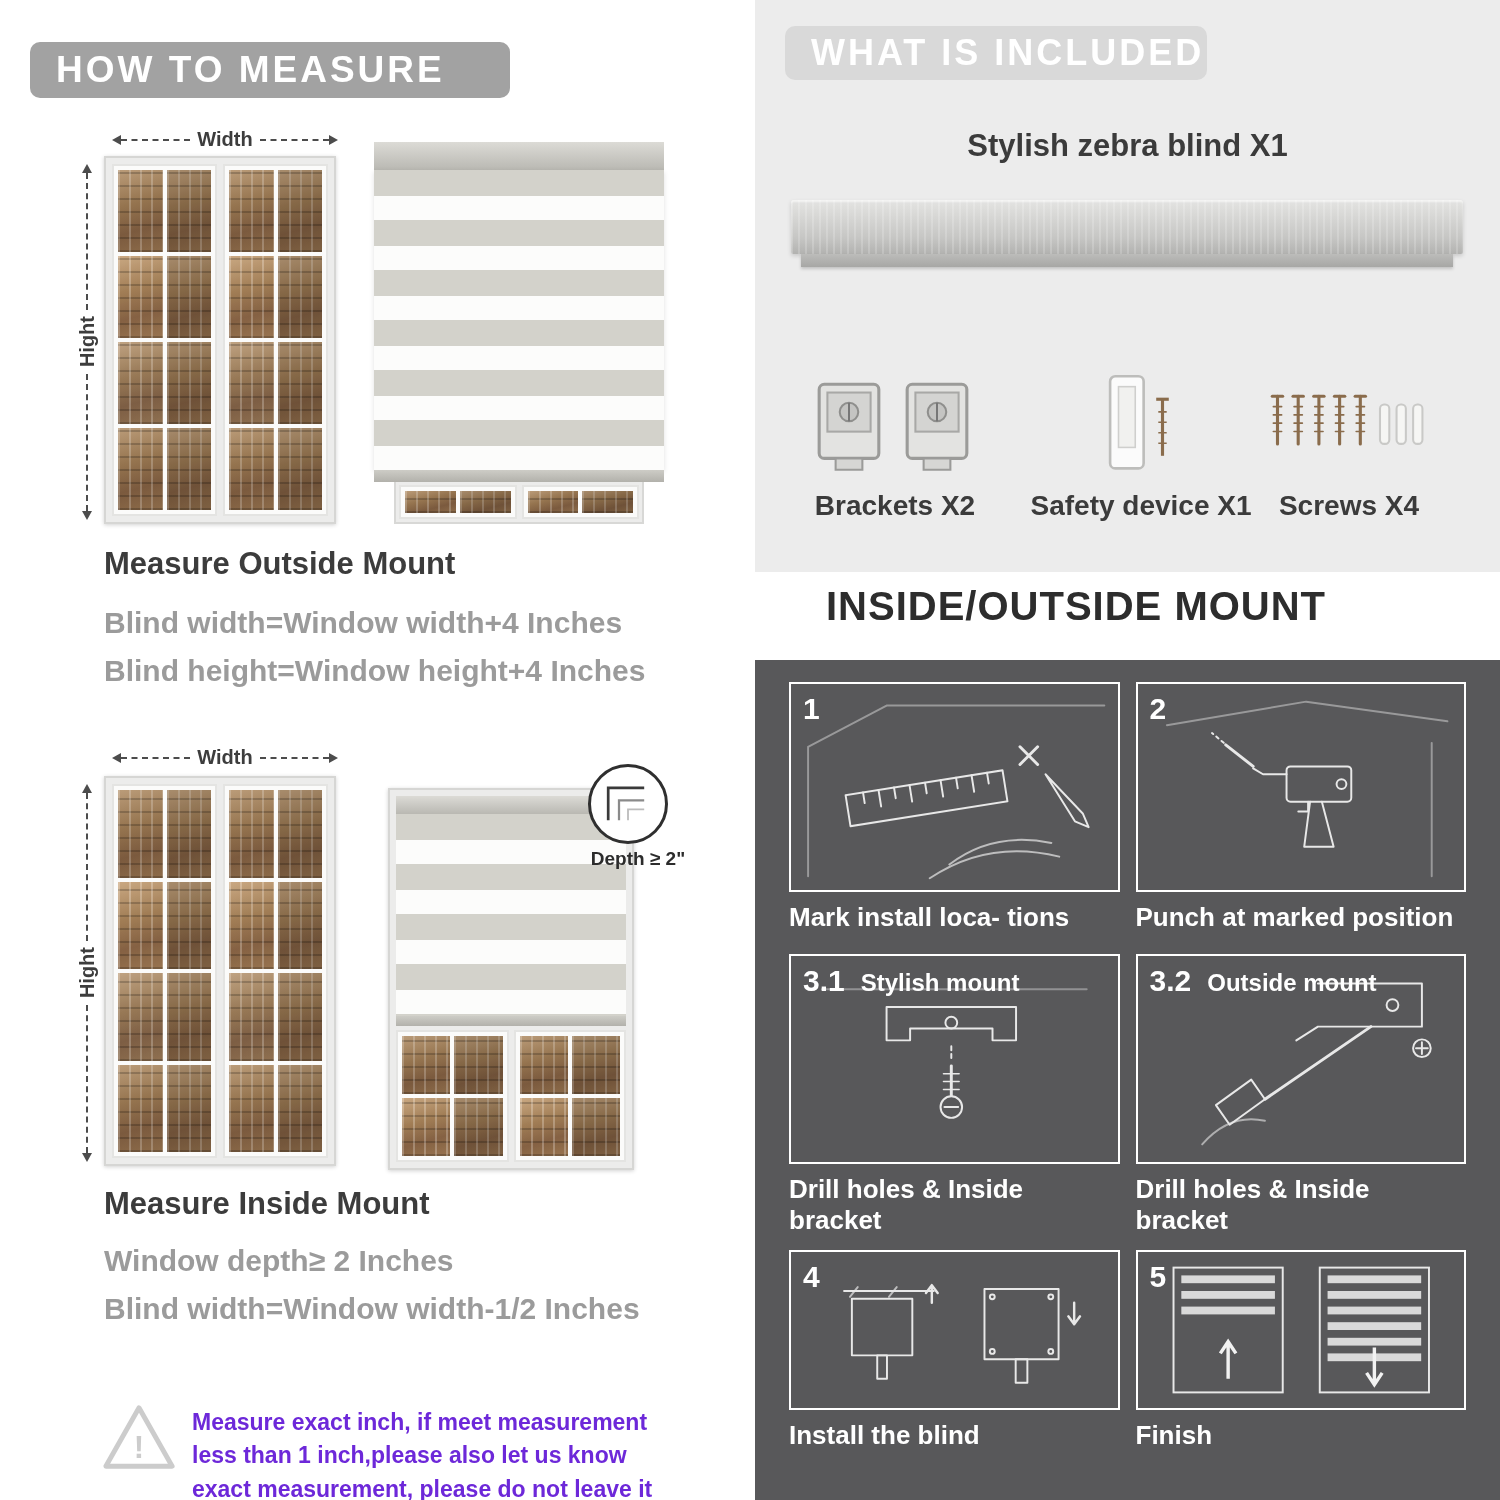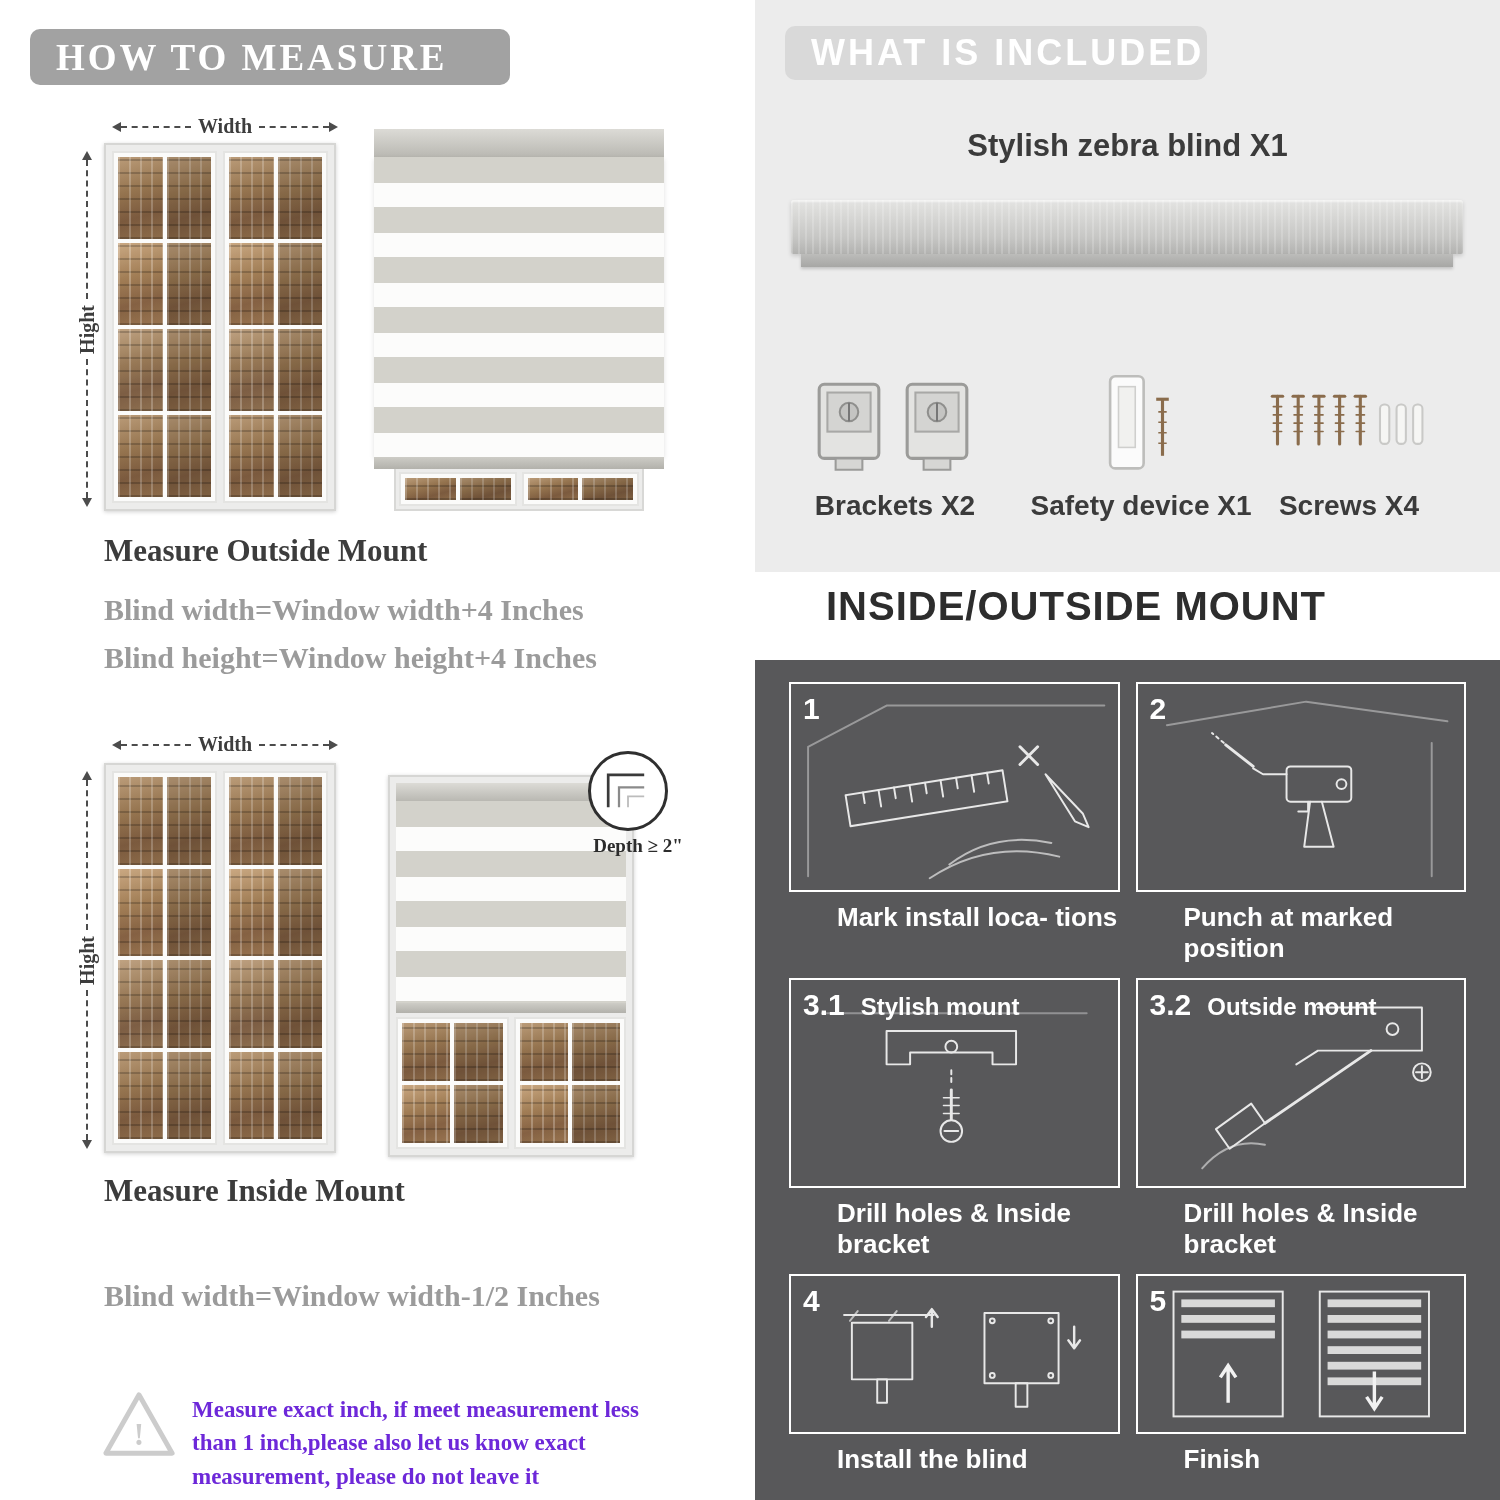--- a/index.html
+++ b/index.html
@@ -5,21 +5,21 @@
   * { box-sizing: border-box; margin: 0; padding: 0; }
   html,body { width:1500px; height:1500px; }
   body {
     position: relative;
     background: #ffffff;
     font-family: "Liberation Sans", sans-serif;
     overflow: hidden;
   }
 
   
-  .left-panel { position:absolute; left:0; top:3px; width:725px; height:1344px; background:#fff;font-family:Liberation Serif, serif; }
+  .left-panel { position:absolute; left:0; top:16px; width:725px; height:1344px; background:#fff; }
 
   .pill-header {
     position:absolute; border-radius:10px; color:#fff; font-weight:bold;
     letter-spacing:3px; display:flex; align-items:center; padding-left:26px;
   }
   .left-pill { left:30px; top:26px; width:480px; height:56px; background:#a2a2a2; font-size:37px; }
 
   
   .h-arrow { position:absolute; display:flex; align-items:center; }
   .h-arrow .dash { flex:1; border-top:2px dashed #4c4c4c; }
@@ -99,21 +99,21 @@
   .right-bottom { position:absolute; left:755px; top:660px; width:745px; height:840px; background:#58585a; }
   .steps-grid { position:absolute; left:34px; top:22px; right:34px; display:grid; grid-template-columns:1fr 1fr; column-gap:16px; row-gap:14px; }
   .step { display:flex; flex-direction:column; }
   .step-box { position:relative; border:2px solid #fff; height:210px; }
   .step-box.short { height:160px; }
   .step-num { position:absolute; top:8px; left:12px; color:#fff; font-size:30px; font-weight:bold; z-index:2; }
   .step-head { position:absolute; top:8px; left:12px; display:flex; gap:16px; align-items:baseline; z-index:2; }
   .step-head .n { color:#fff; font-size:30px; font-weight:bold; }
   .step-head .s { color:#fff; font-size:24px; font-weight:bold; }
   .step-art { position:absolute; inset:0; width:100%; height:100%; }
-  .step-caption { color:#fff; font-weight:bold; font-size:26px; margin-top:10px; min-height:38px;margin-left:48px; }
+  .step-caption { color:#fff; font-weight:bold; font-size:26px; margin-top:10px; min-height:38px; }
 </style>
 </head>
 <body>
 
 <div class="left-panel">
 
   <div class="pill-header left-pill">HOW TO MEASURE</div>
 
   <div class="h-arrow" style="left:112px; top:112px; width:226px;">
     <span class="ah left"></span>
@@ -238,20 +238,21 @@
   <div class="depth-circle">
     <svg width="54" height="54" viewBox="0 0 60 60">
       <polyline points="8,48 8,12 48,12" fill="none" stroke="#3a3a3a" stroke-width="3"></polyline>
       <polyline points="20,48 20,26 48,26" fill="none" stroke="#8a8a8a" stroke-width="2.5"></polyline>
       <polyline points="30,48 30,36 48,36" fill="none" stroke="#bcbcbc" stroke-width="2"></polyline>
     </svg>
   </div>
   <div class="depth-label">Depth ≥ 2"</div>
 
   <div class="measure-title" style="top:1170px;">Measure Inside Mount</div>
+  <div class="measure-line" style="top:1228px;">Window depth≥ 2 Inches</div>
   <div class="measure-line" style="top:1276px;">Blind width=Window width-1/2 Inches</div>
 
   <svg class="warn-icon" viewBox="0 0 80 72">
     <path d="M40 6 L74 66 H6 Z" fill="none" stroke="#cccccc" stroke-width="5" stroke-linejoin="round"></path>
     <text x="40" y="58" text-anchor="middle" font-size="32" font-weight="bold" fill="#cccccc">!</text>
   </svg>
   <div class="warn-text">Measure exact inch, if meet measurement less than 1 inch,please also let us know exact measurement, please do not leave it</div>
 </div>
 
 <div class="right-top">

